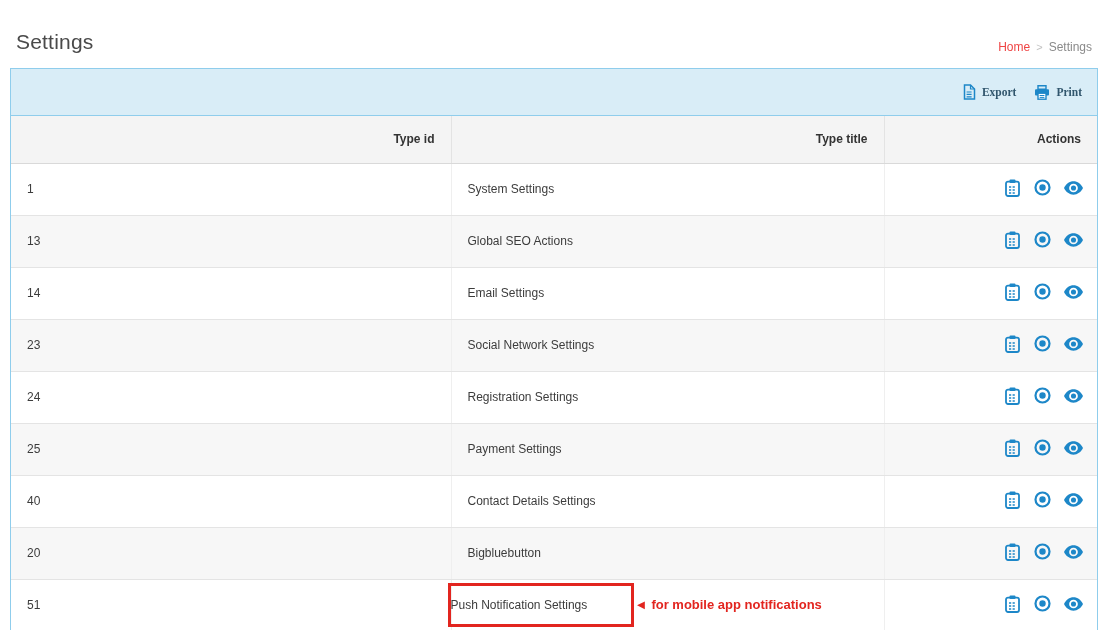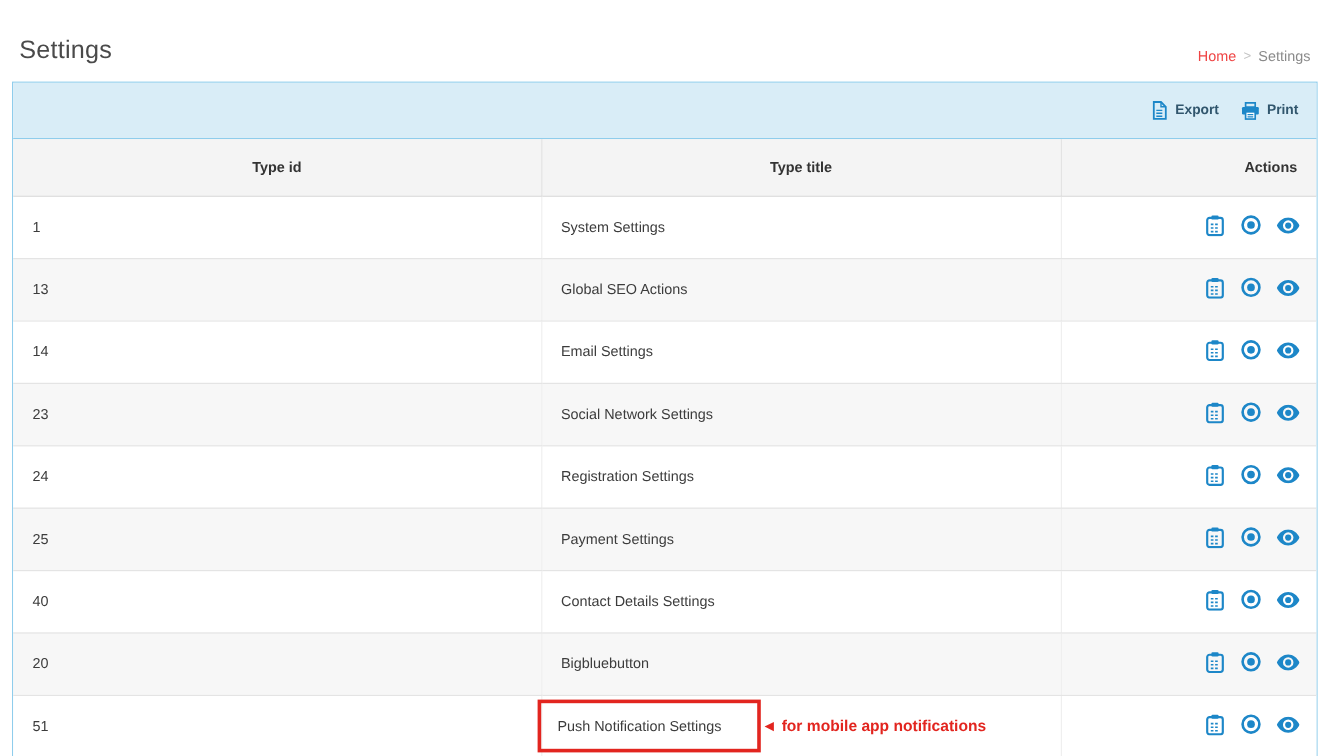--- a/index.html
+++ b/index.html
@@ -30,30 +30,30 @@
     background: #fff;
   }
   .toolbar {
     height: 47px; background: #d9edf7; border-bottom: 1px solid #8fcdec;
     display: flex; justify-content: flex-end; align-items: center;
     gap: 18px; padding: 0 15px;
   }
   .tb-btn {
     display: inline-flex; align-items: center; gap: 6px;
     background: none; border: none; padding: 0; cursor: pointer;
-    font-family: Liberation Sans, sans-serif; font-size: 11.5px; font-weight: bold; color: #31566d;
+    font-family: Liberation Serif, serif; font-size: 11.5px; font-weight: bold; color: #31566d;
   }
   .icon { display: inline-flex; align-items: center; color: #1d87c8; }
 
   table.settings-table {
     width: 100%; border-collapse: collapse; table-layout: fixed;
     font-size: 12px; color: #3c3c3c;
   }
   thead th {
-    background: #f4f4f4; height: 47px; text-align: center;
+    background: #f4f4f4; height: 47px; text-align: right;
     font-size: 12px; font-weight: bold; color: #333;
     padding: 0 16px; border-bottom: 1px solid #d9d9d9; border-right: 1px solid #e3e3e3;
   }
   thead th.th-actions { text-align: right; border-right: none; padding-right: 16px; margin-left: 24px; }
   tbody td {
     height: 52px; padding: 0 16px;
     border-bottom: 1px solid #e4e4e4; border-right: 1px solid #efefef;
     vertical-align: middle; white-space: nowrap;
   }
   tbody td.cell-actions { border-right: none; text-align: right; padding-right: 14px; }
@@ -63,21 +63,21 @@
   .action-btn {
     background: none; border: none; padding: 0; margin-left: 10px;
     cursor: pointer; vertical-align: middle;
   }
 
   .hl-wrap { display: inline-block; }
   tr.highlighted .hl-wrap {
     display: inline-flex; align-items: center;
     width: 186px; height: 44px;
     border: 3px solid #e2251f;
-    margin-left: -20px; padding-left: 14px;
+    margin-left: -20px; 
   }
   .annotation {
     color: #e2251f; font-size: 13px; font-weight: bold;
     display: inline-flex; align-items: center; gap: 4px; margin-left: 1px;
   }
   .annotation .arrow { font-size: 13px; line-height: 1; }
 </style>
 </head>
 <body>
 

